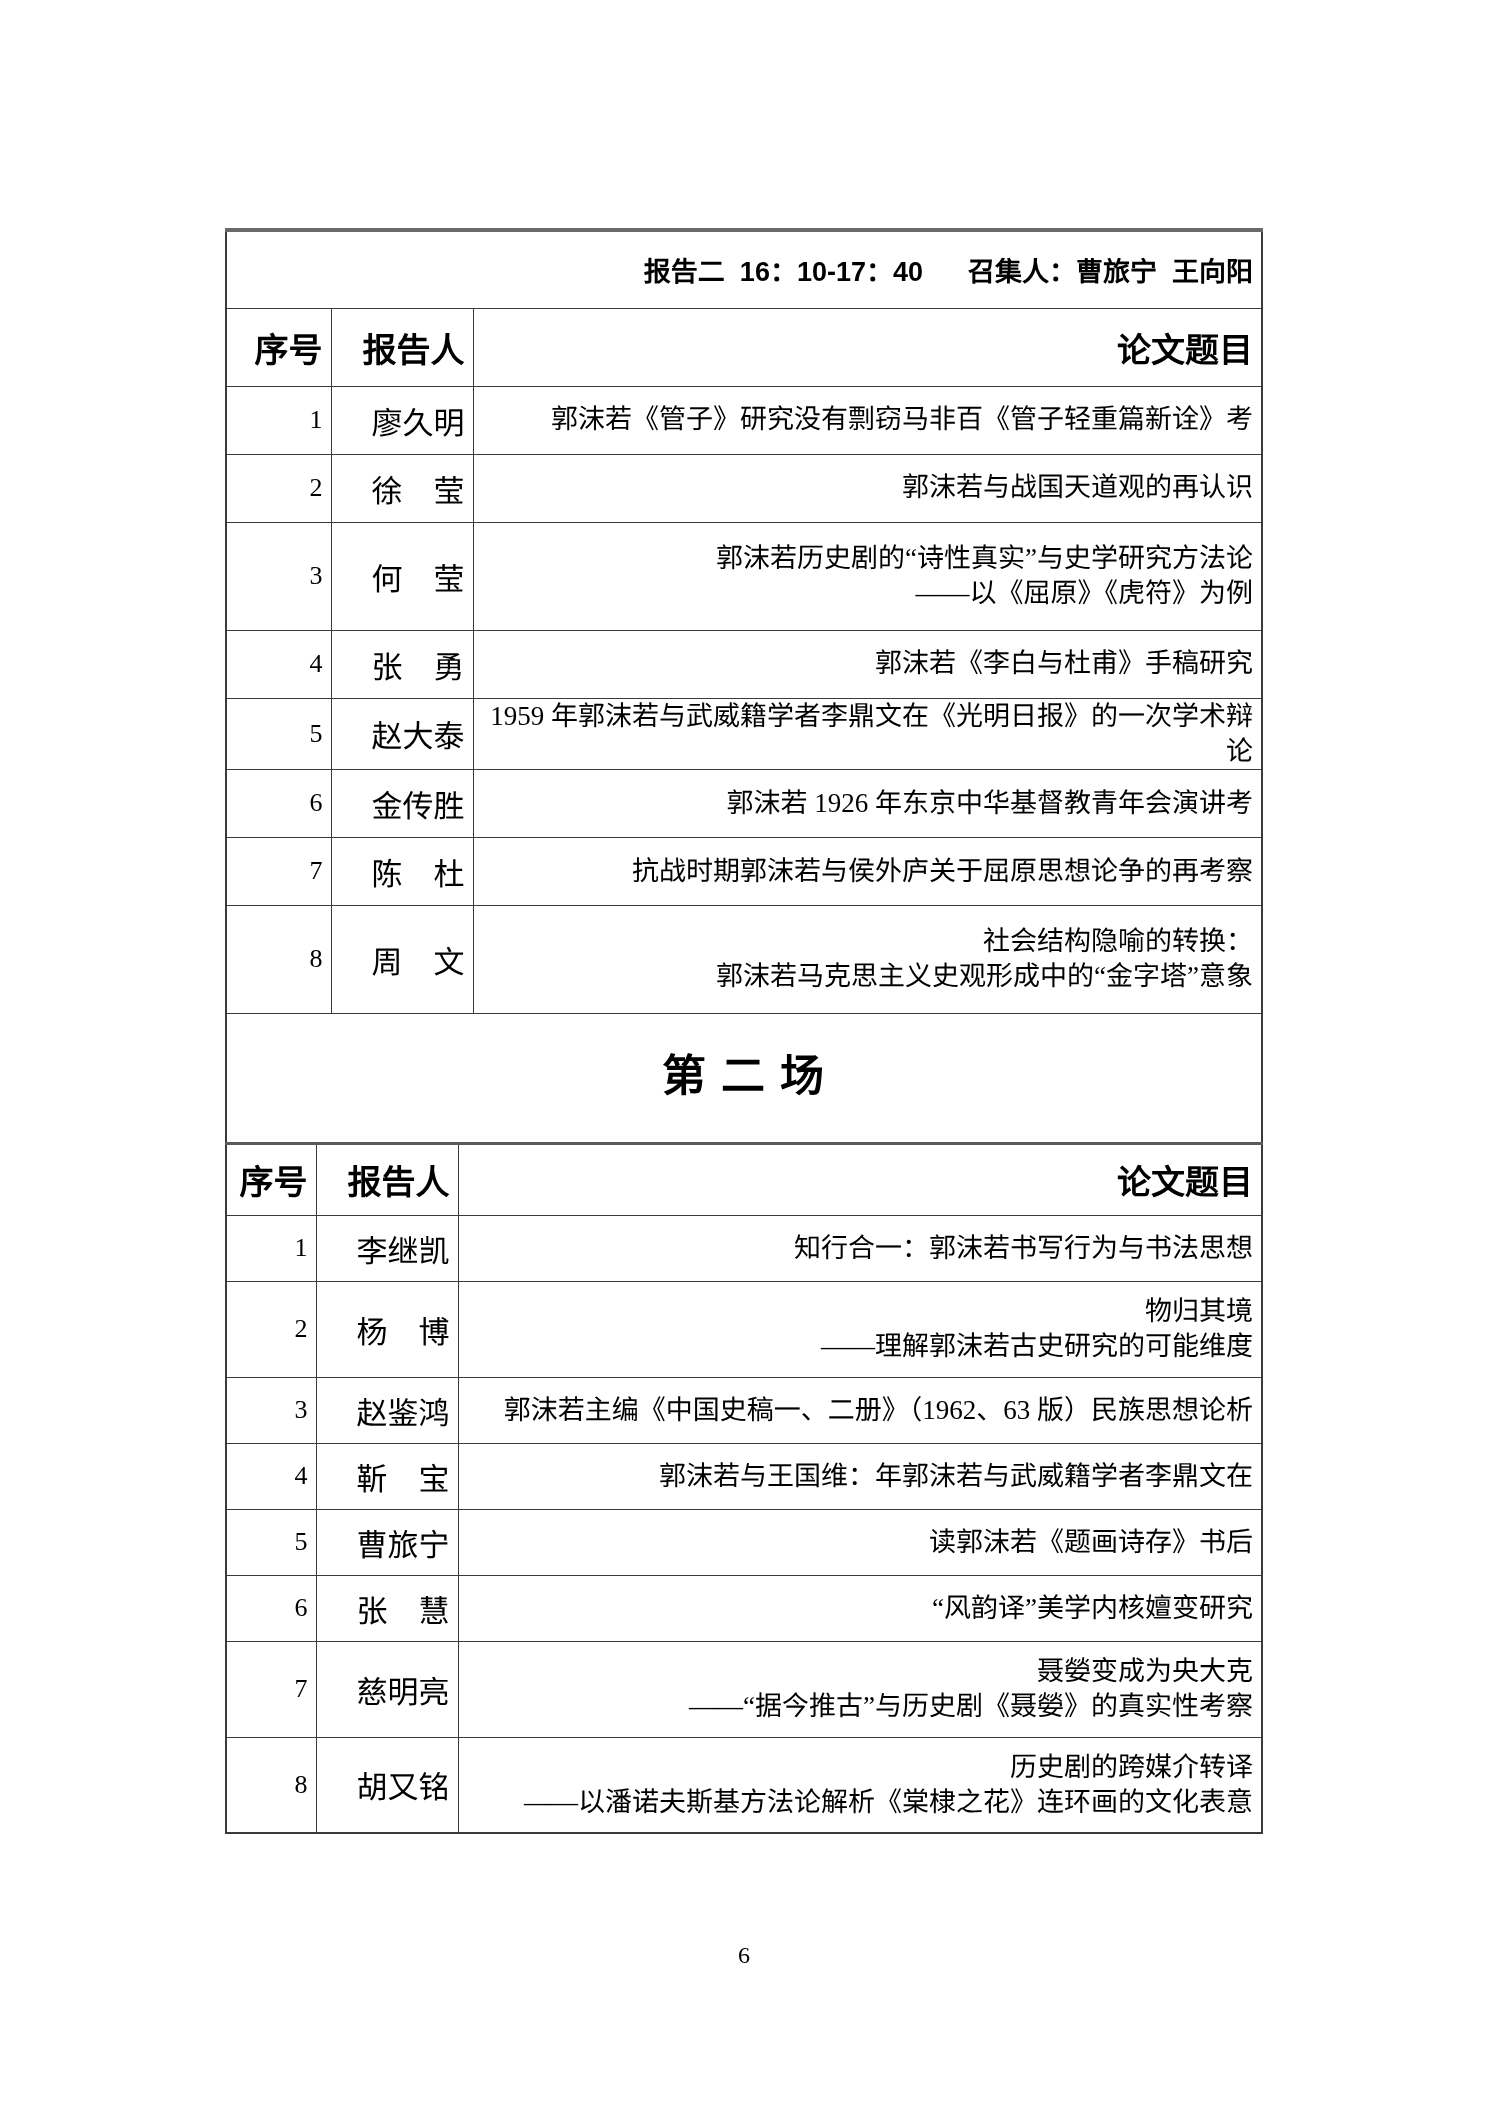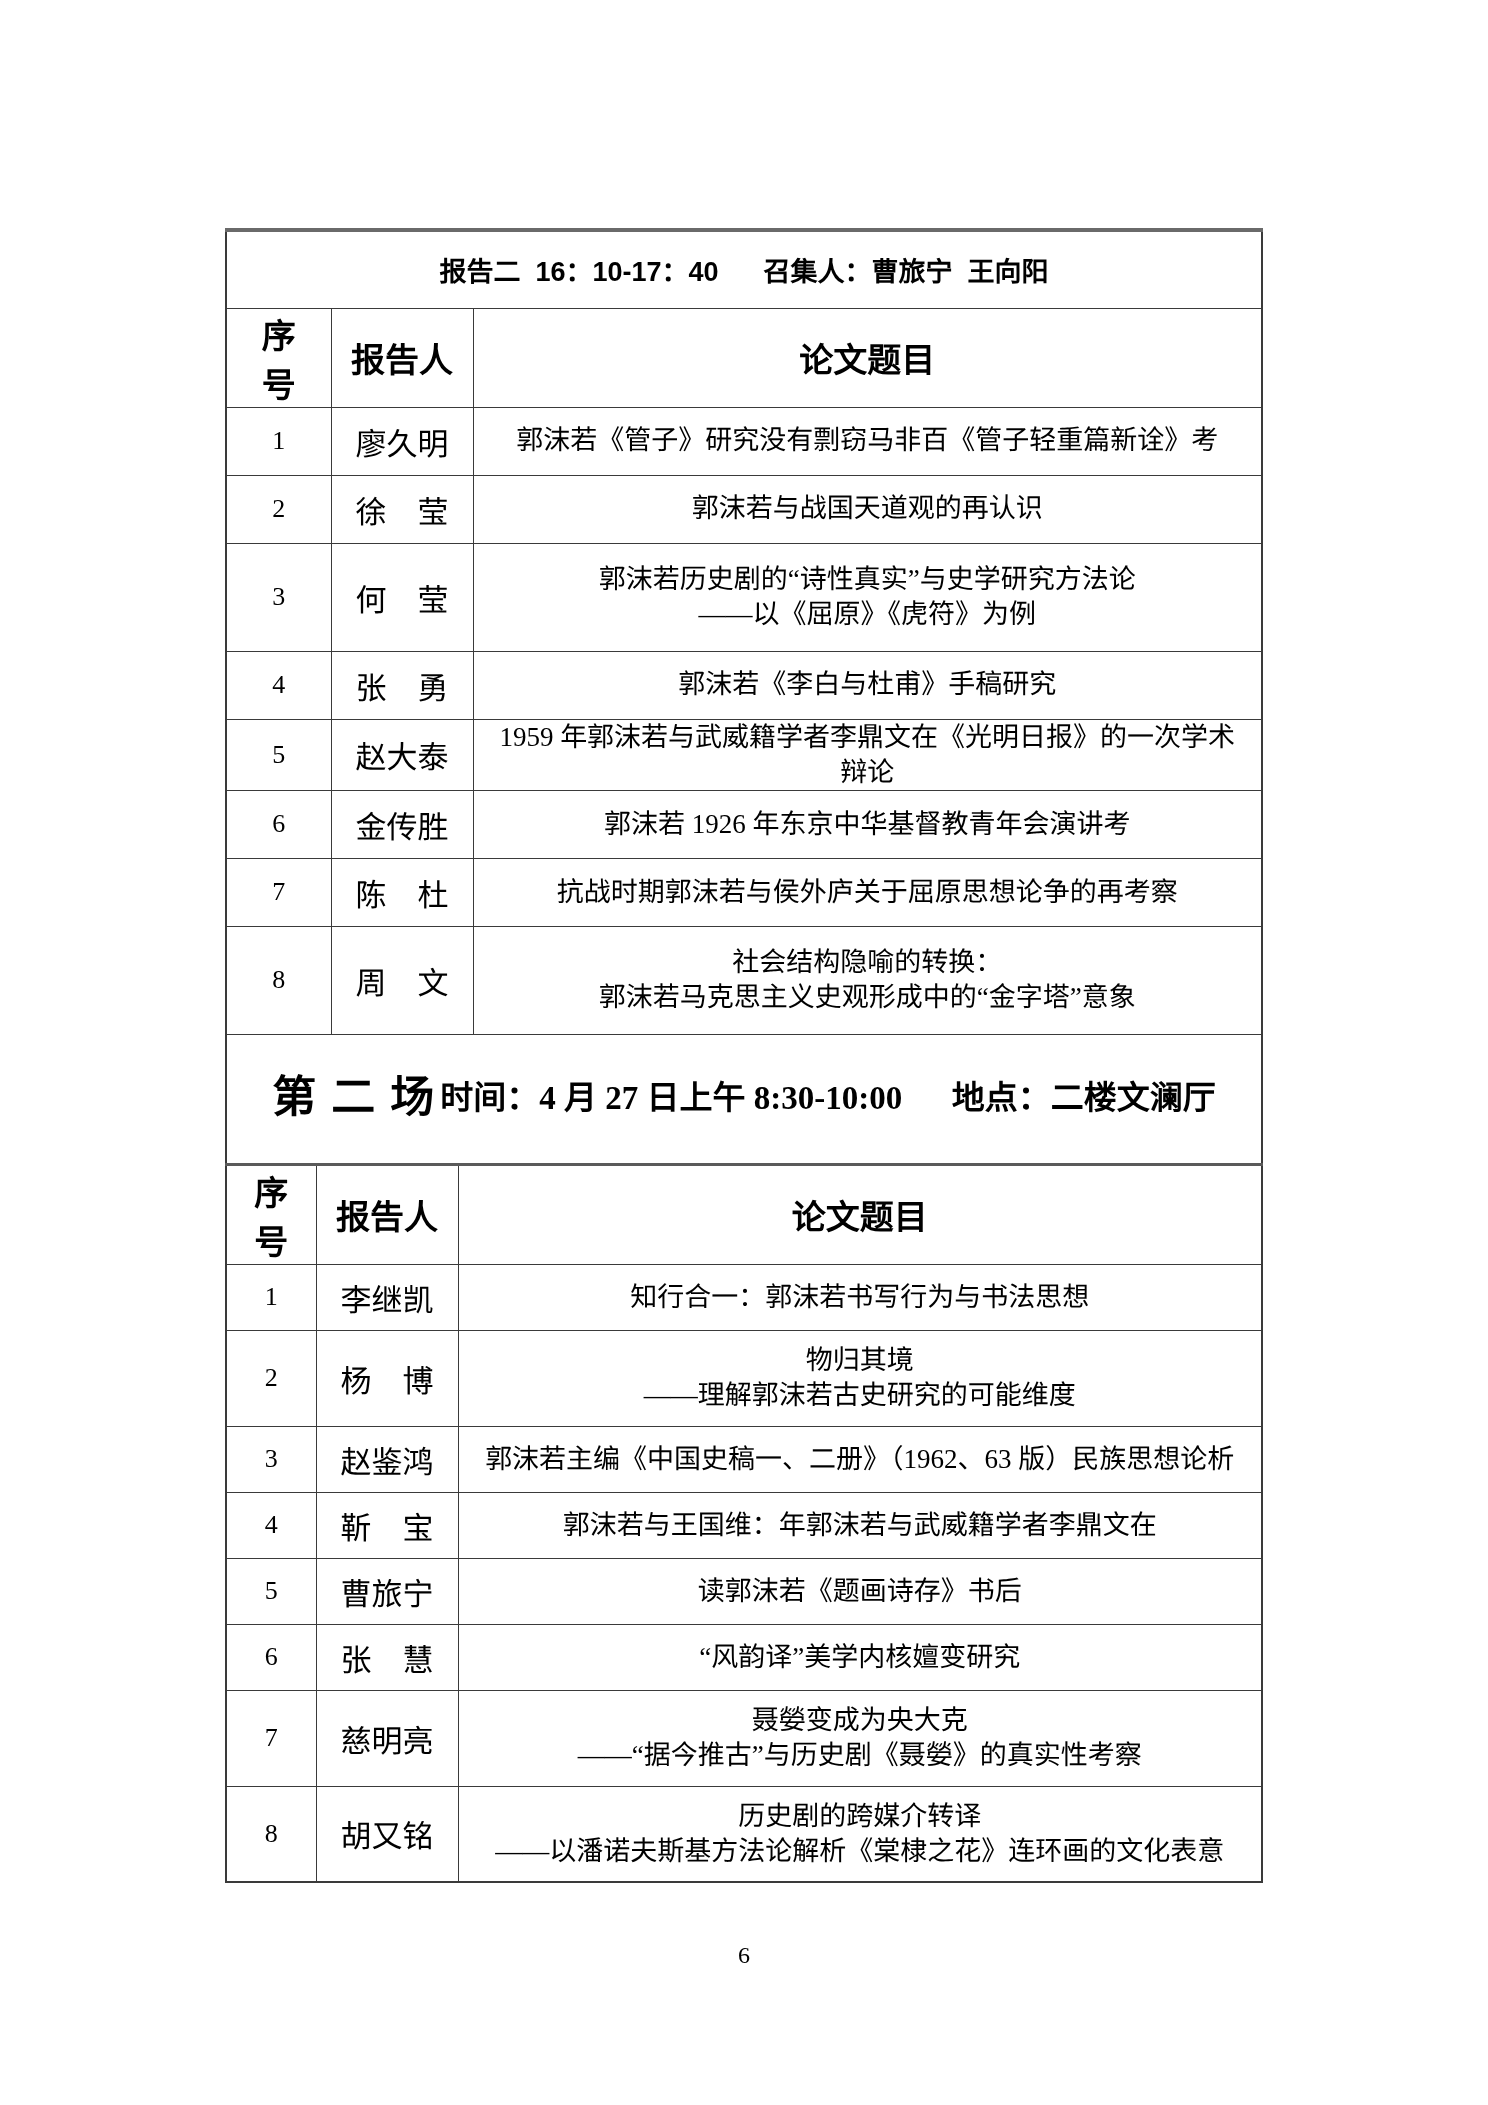--- a/index.html
+++ b/index.html
@@ -22,23 +22,23 @@
     top: 228px;
     width: 1038px;
   }
   table.tbl {
     border-collapse: collapse;
     table-layout: fixed;
     width: 100%;
   }
   .tbl td, .tbl th {
     border: 1.6px solid #3a3a3a;
-    padding: 0 18px;
+    padding: 0 8px;
     vertical-align: middle;
-    text-align: center;
+    text-align: right;
     overflow: hidden;
   }
   .tblA { border-style: solid; border-color: #6a6a6a #3a3a3a #3a3a3a #3a3a3a; border-width: 4px 2.5px 1.6px 2.5px; }
   .tblB { border-style: solid; border-color: #5a5a5a #3a3a3a #3a3a3a #3a3a3a; border-width: 3.5px 2.5px 2.5px 2.5px; }
 
   .band-cell {
     font-family: "Liberation Sans", "DejaVu Sans", sans-serif;
     font-weight: 700;
     font-size: 27px;
     white-space: pre-wrap;
@@ -173,21 +173,20 @@
             <td class="cell title">
               <div class="title-line">社会结构隐喻的转换：</div>
               <div class="title-line">郭沫若马克思主义史观形成中的“金字塔”意象</div>
             </td>
           </tr>
         </tbody>
     </table>
 
     <div class="section">
       <div class="sec-title">第 二 场</div>
-      <div class="sec-info">时间：4 月 27 日上午 8:30-10:00      地点：二楼文澜厅</div>
     </div>
 
     <table class="tbl tblB">
       <colgroup>
         <col style="width:90px">
         <col style="width:142px">
         <col>
       </colgroup>
       <thead>
         <tr class="cols-row">

